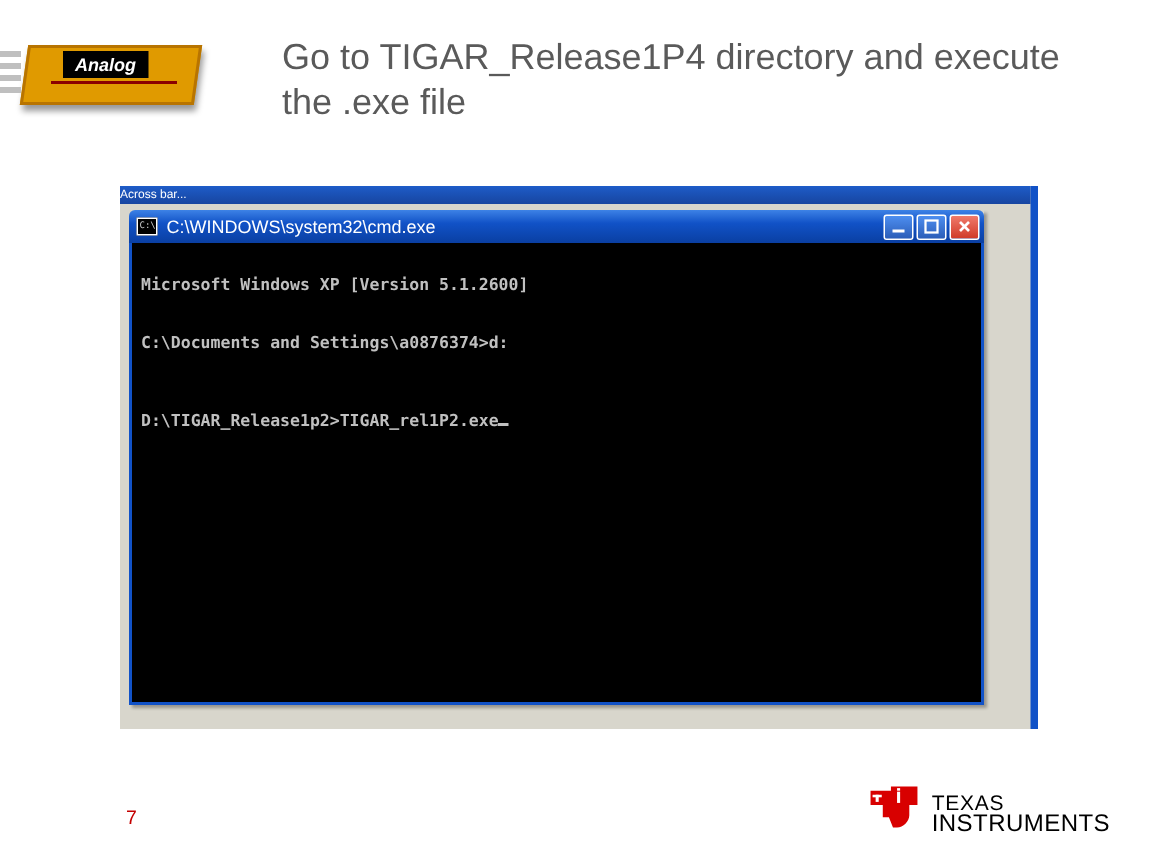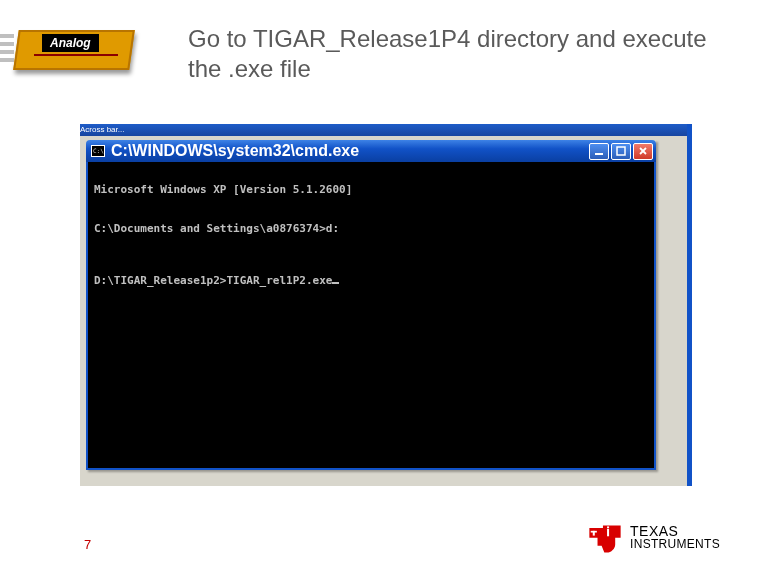--- a/index.html
+++ b/index.html
@@ -125,22 +125,22 @@
       content: "C:\\";
       position: absolute;
       color: #ccc;
       font-size: 6px;
       top: 1px;
       left: 1px;
       font-family: monospace;
     }
     .cmd-title {
       color: #fff;
-      font-size: 16px;
-      font-weight: bold;
+      font-size: 12px;
+      font-weight: normal;
       flex: 1;
     }
     .win-btns {
       display: flex;
       gap: 2px;
     }
     .win-btn {
       width: 20px;
       height: 17px;
       background: linear-gradient(to bottom, #4d8ef0, #2b5db8);
@@ -187,41 +187,41 @@
       bottom: 24px;
       left: 84px;
       color: #c40000;
       font-size: 13px;
       font-weight: normal;
     }
     
     .ti-logo {
       position: absolute;
       bottom: 18px;
-      right: 48px;
-      display: flex;
-      align-items: flex-start;
+      right: 28px;
+      display: flex;
+      align-items: flex-end;
       gap: 8px;
     }
     .ti-mark svg {
       width: 34px;
       height: 30px;
     }
     .ti-text {
       display: flex;
       flex-direction: column;
       line-height: 1;
       color: #000;
     }
     .ti-text .l1 {
       font-size: 14px;
       letter-spacing: 0.5px;
     }
     .ti-text .l2 {
-      font-size: 12px;
+      font-size: 16px;
       letter-spacing: 0.3px;
     }
   </style>
 </head>
 <body>
 
 <div class="logo-chip">
   <div class="chip-body"></div>
   <div class="chip-pins">
     <span></span>

